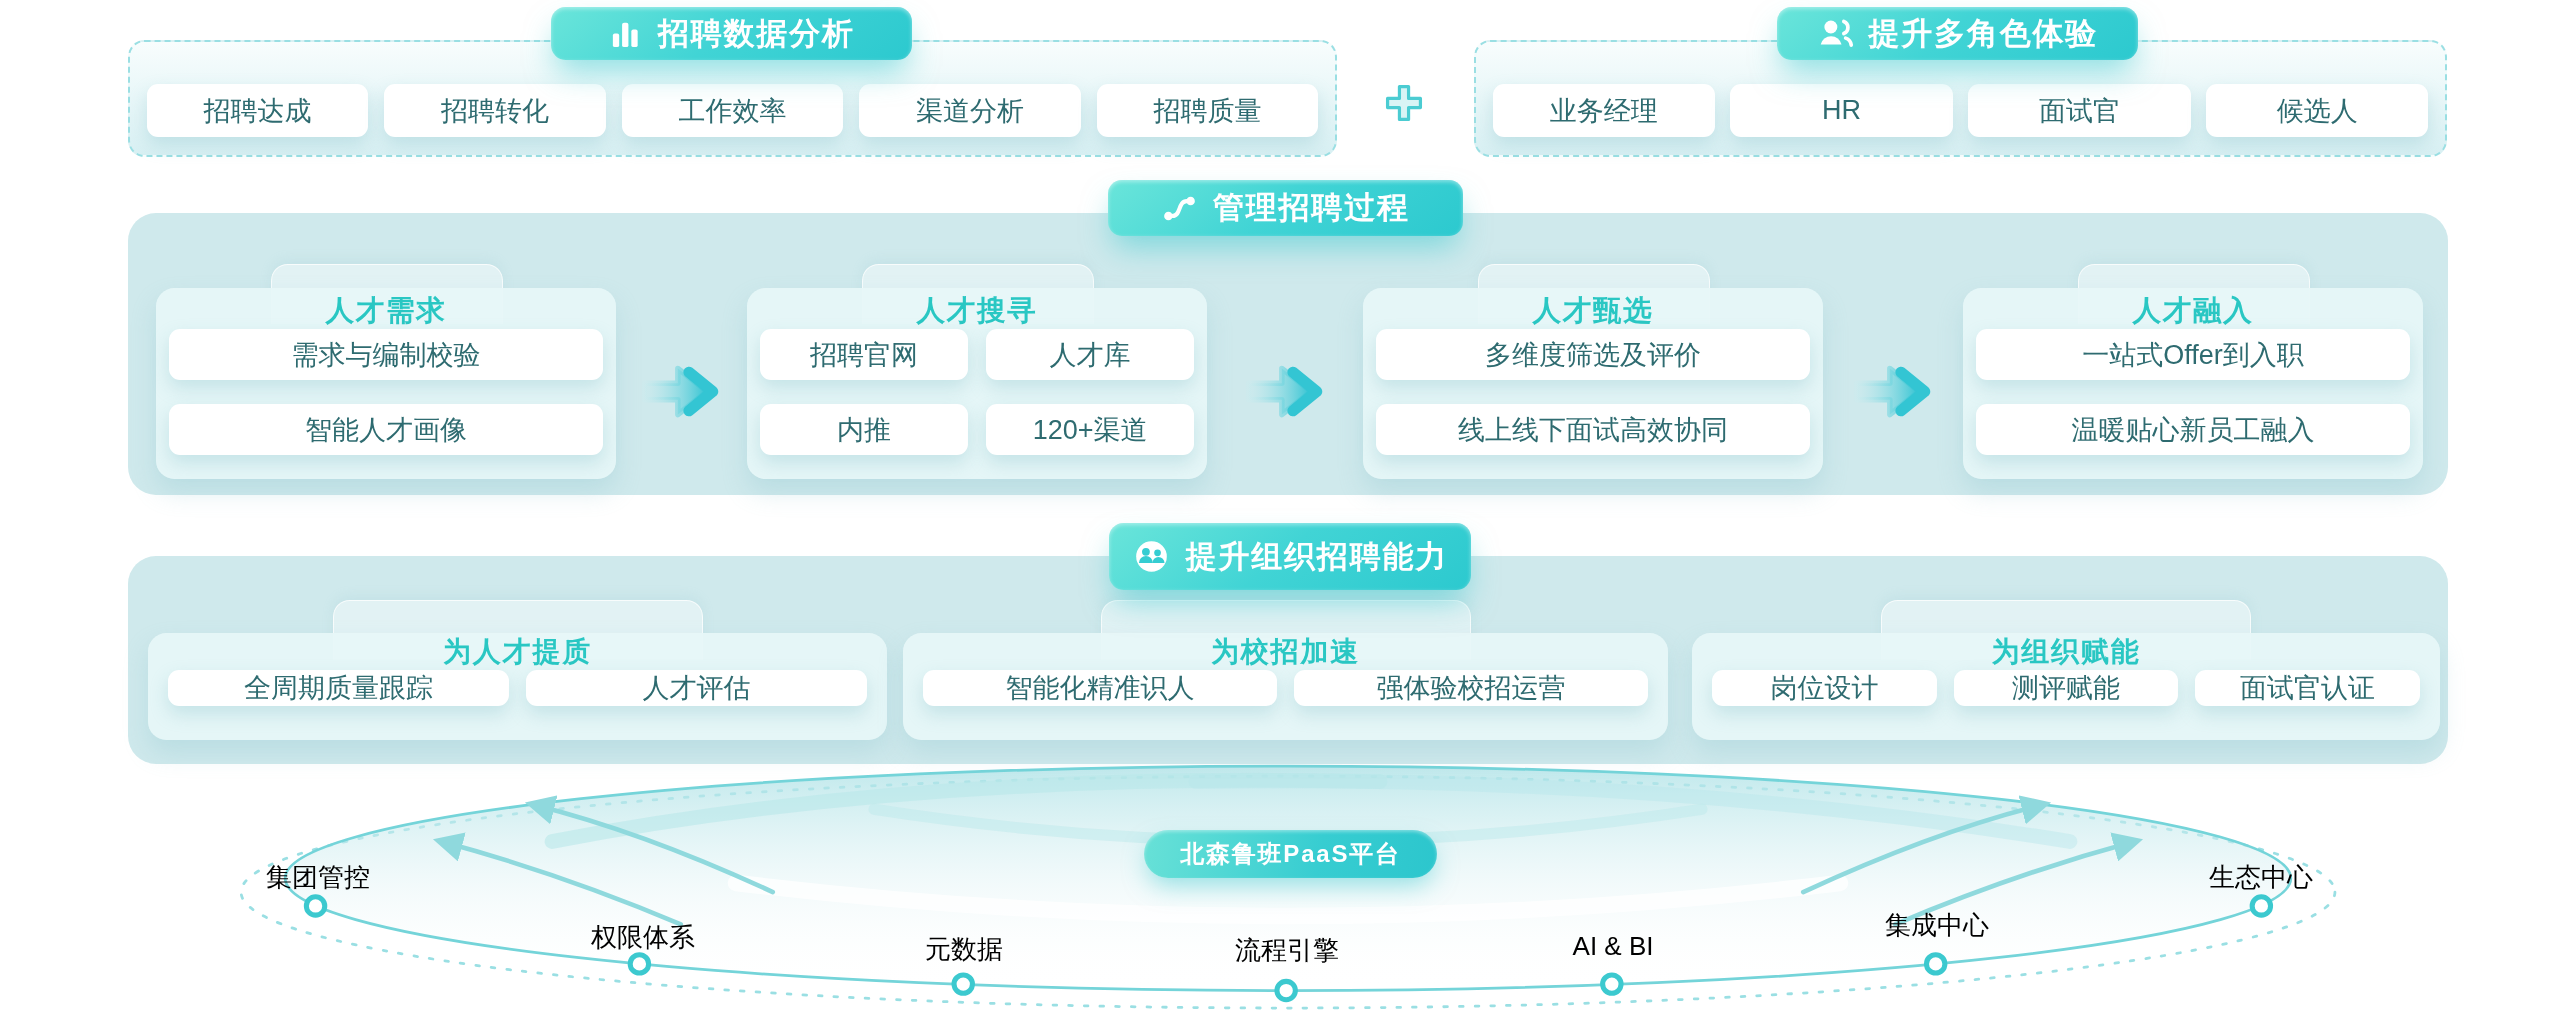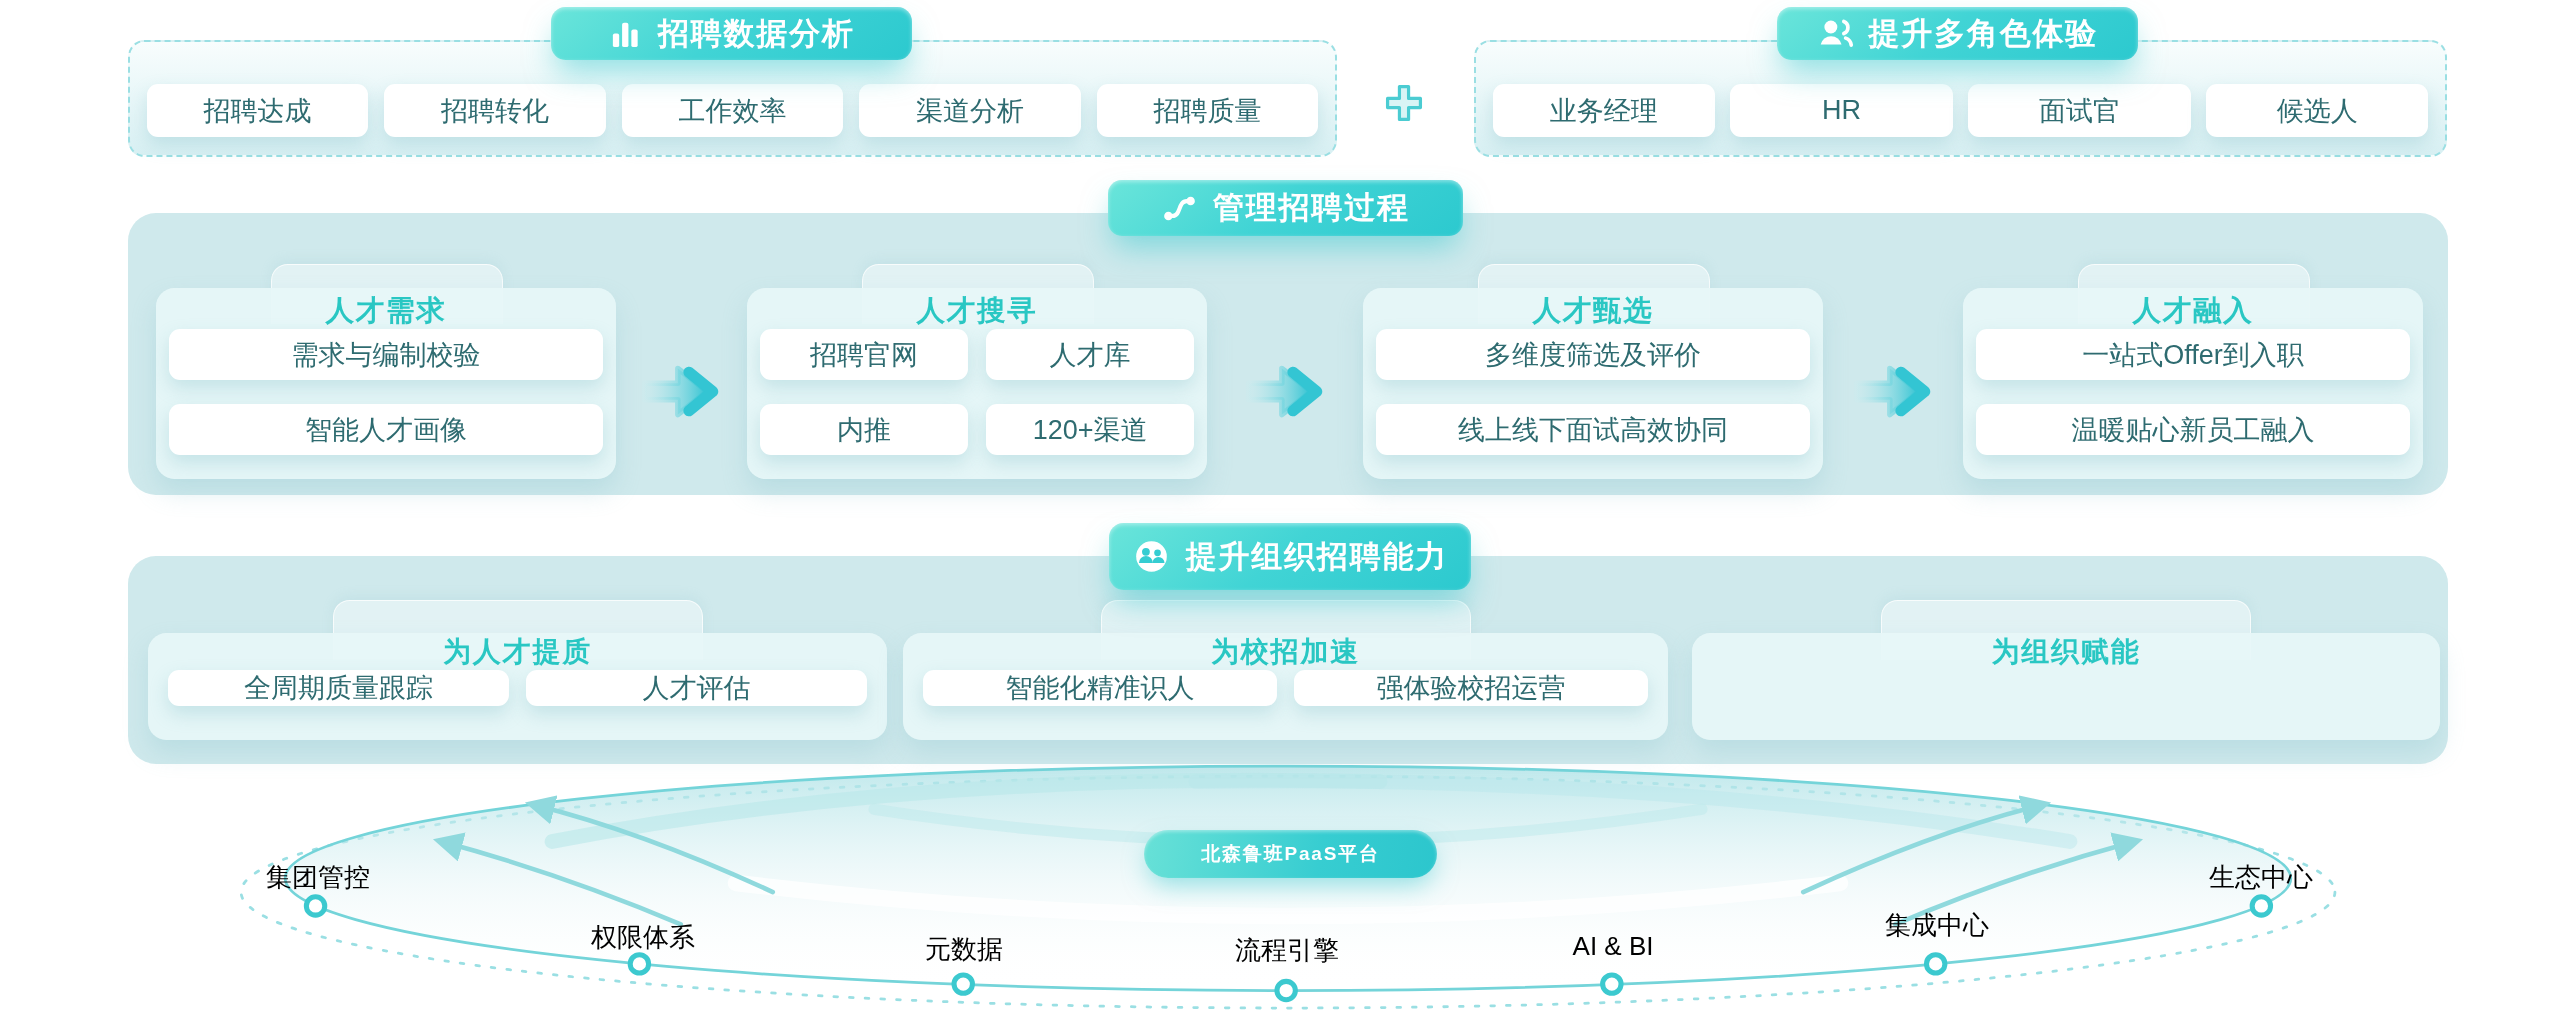--- a/index.html
+++ b/index.html
@@ -65,21 +65,21 @@
   
   .node-label{
     position:absolute;z-index:3;transform:translate(-50%,-50%);
     font-size:26px;color:#000000;white-space:nowrap;
   }
   .paas-pill{
     position:absolute;z-index:4;left:1144px;top:830px;width:293px;height:48px;
     border-radius:24px;display:flex;align-items:center;justify-content:center;
     background:linear-gradient(100deg,#68e1d7 0%,#37cdd1 60%,#2cc6cd 100%);
     box-shadow:0 11px 24px -3.7px rgba(56,200,206,.5), inset 0 1.8px 3.7px rgba(255,255,255,.4);
-    color:#fff;font-weight:bold;font-size:19px;letter-spacing:1.8px;
+    color:#fff;font-weight:bold;font-size:24px;letter-spacing:1.8px;
   }
   .bottom-svg{position:absolute;left:0;top:754px;z-index:1;}
   .plus-wrap{position:absolute;left:1383px;top:82px;width:42px;height:42px;z-index:2;}
 </style>
 </head>
 <body>
 
 <div class="dbox" style="left:128px;top:40px;width:1205px;height:113px;">
   <div class="row">
     <div class="wbtn">招聘达成</div>
@@ -221,20 +221,25 @@
   <div class="gtitle">为校招加速</div>
   <div class="cols">
     <div class="wbtn">智能化精准识人</div>
     <div class="wbtn">强体验校招运营</div>
   </div>
 </div>
 
 <div class="gtab" style="left:1881px;top:600px;width:368px;"></div>
 <div class="gcard b2card" style="left:1692px;top:633px;width:748px;height:107px;">
   <div class="gtitle">为组织赋能</div>
+  <div class="cols">
+    <div class="wbtn">岗位设计</div>
+    <div class="wbtn">测评赋能</div>
+    <div class="wbtn">面试官认证</div>
+  </div>
 </div>
 
 <svg class="bottom-svg" width="2576" height="256" viewBox="0 0 2800 278">
   <defs>
     <linearGradient id="eg" x1="0" y1="0" x2="0" y2="1">
       <stop offset="0" stop-color="#b0e3e7" stop-opacity=".8"></stop>
       <stop offset=".55" stop-color="#def2f4" stop-opacity=".35"></stop>
       <stop offset="1" stop-color="#ffffff" stop-opacity="0"></stop>
     </linearGradient>
     <marker id="ah" viewBox="0 0 10 10" refX="7" refY="5" markerWidth="6.5" markerHeight="6.5" orient="auto-start-reverse">

